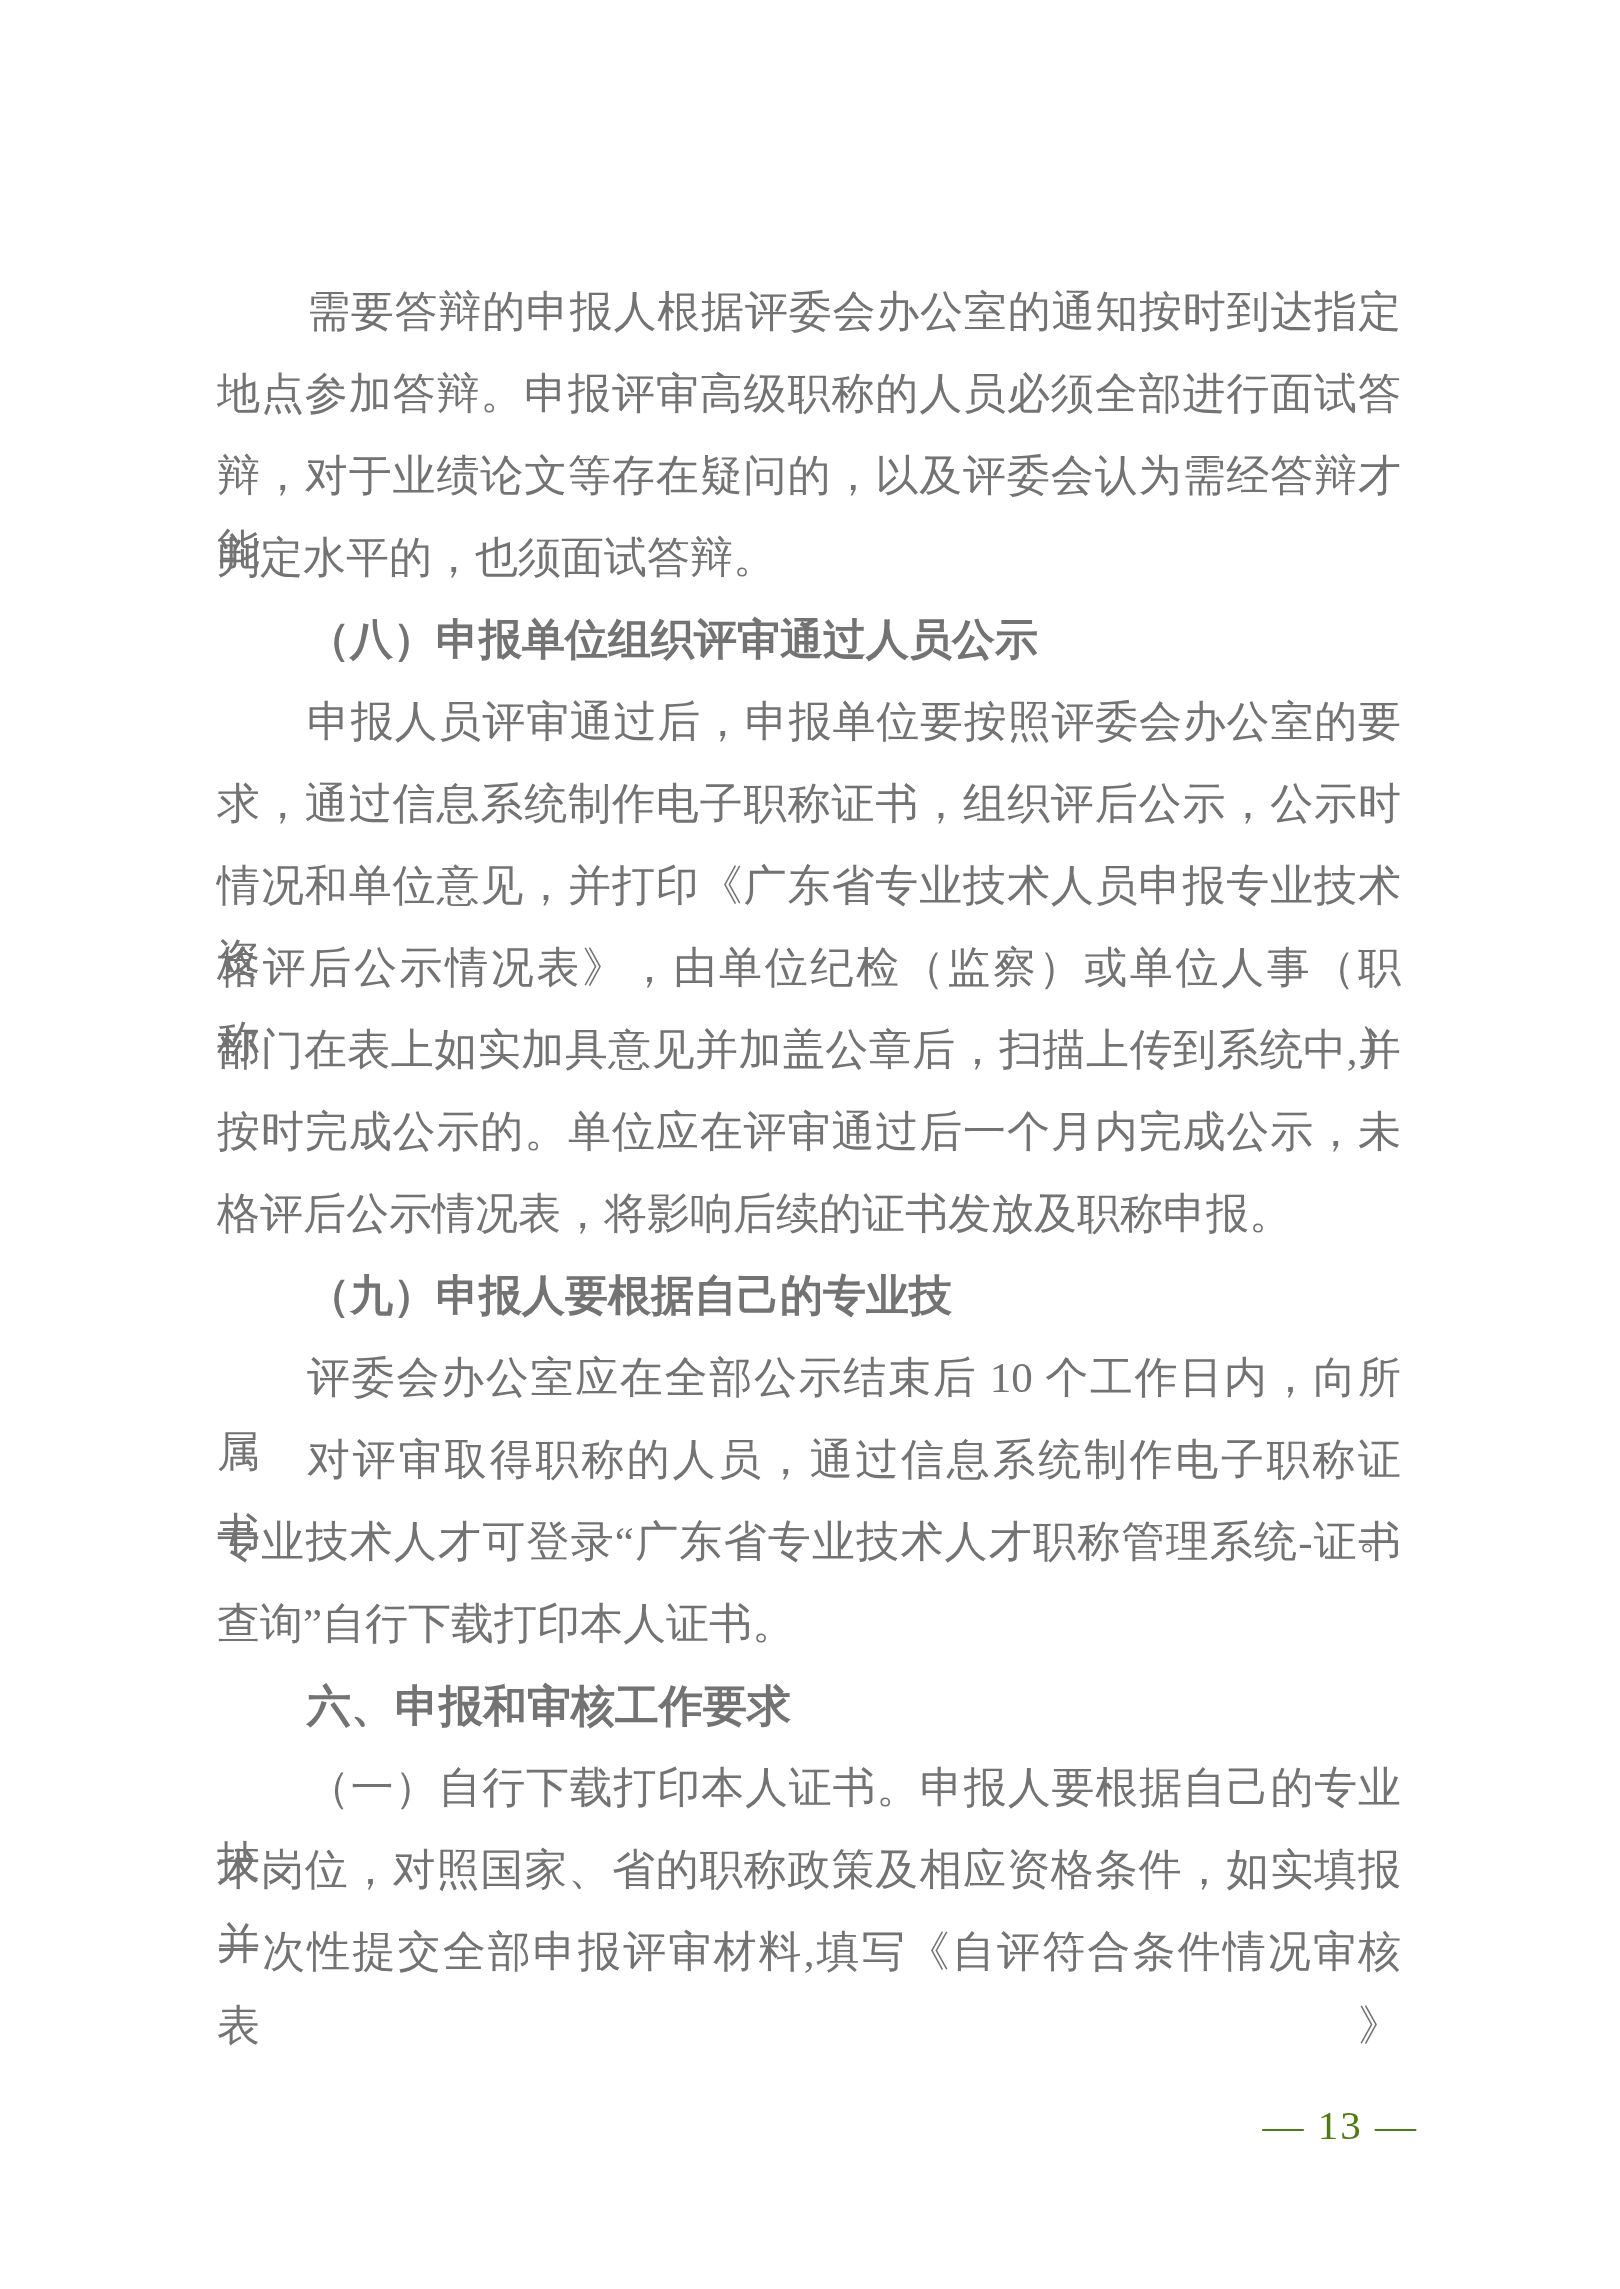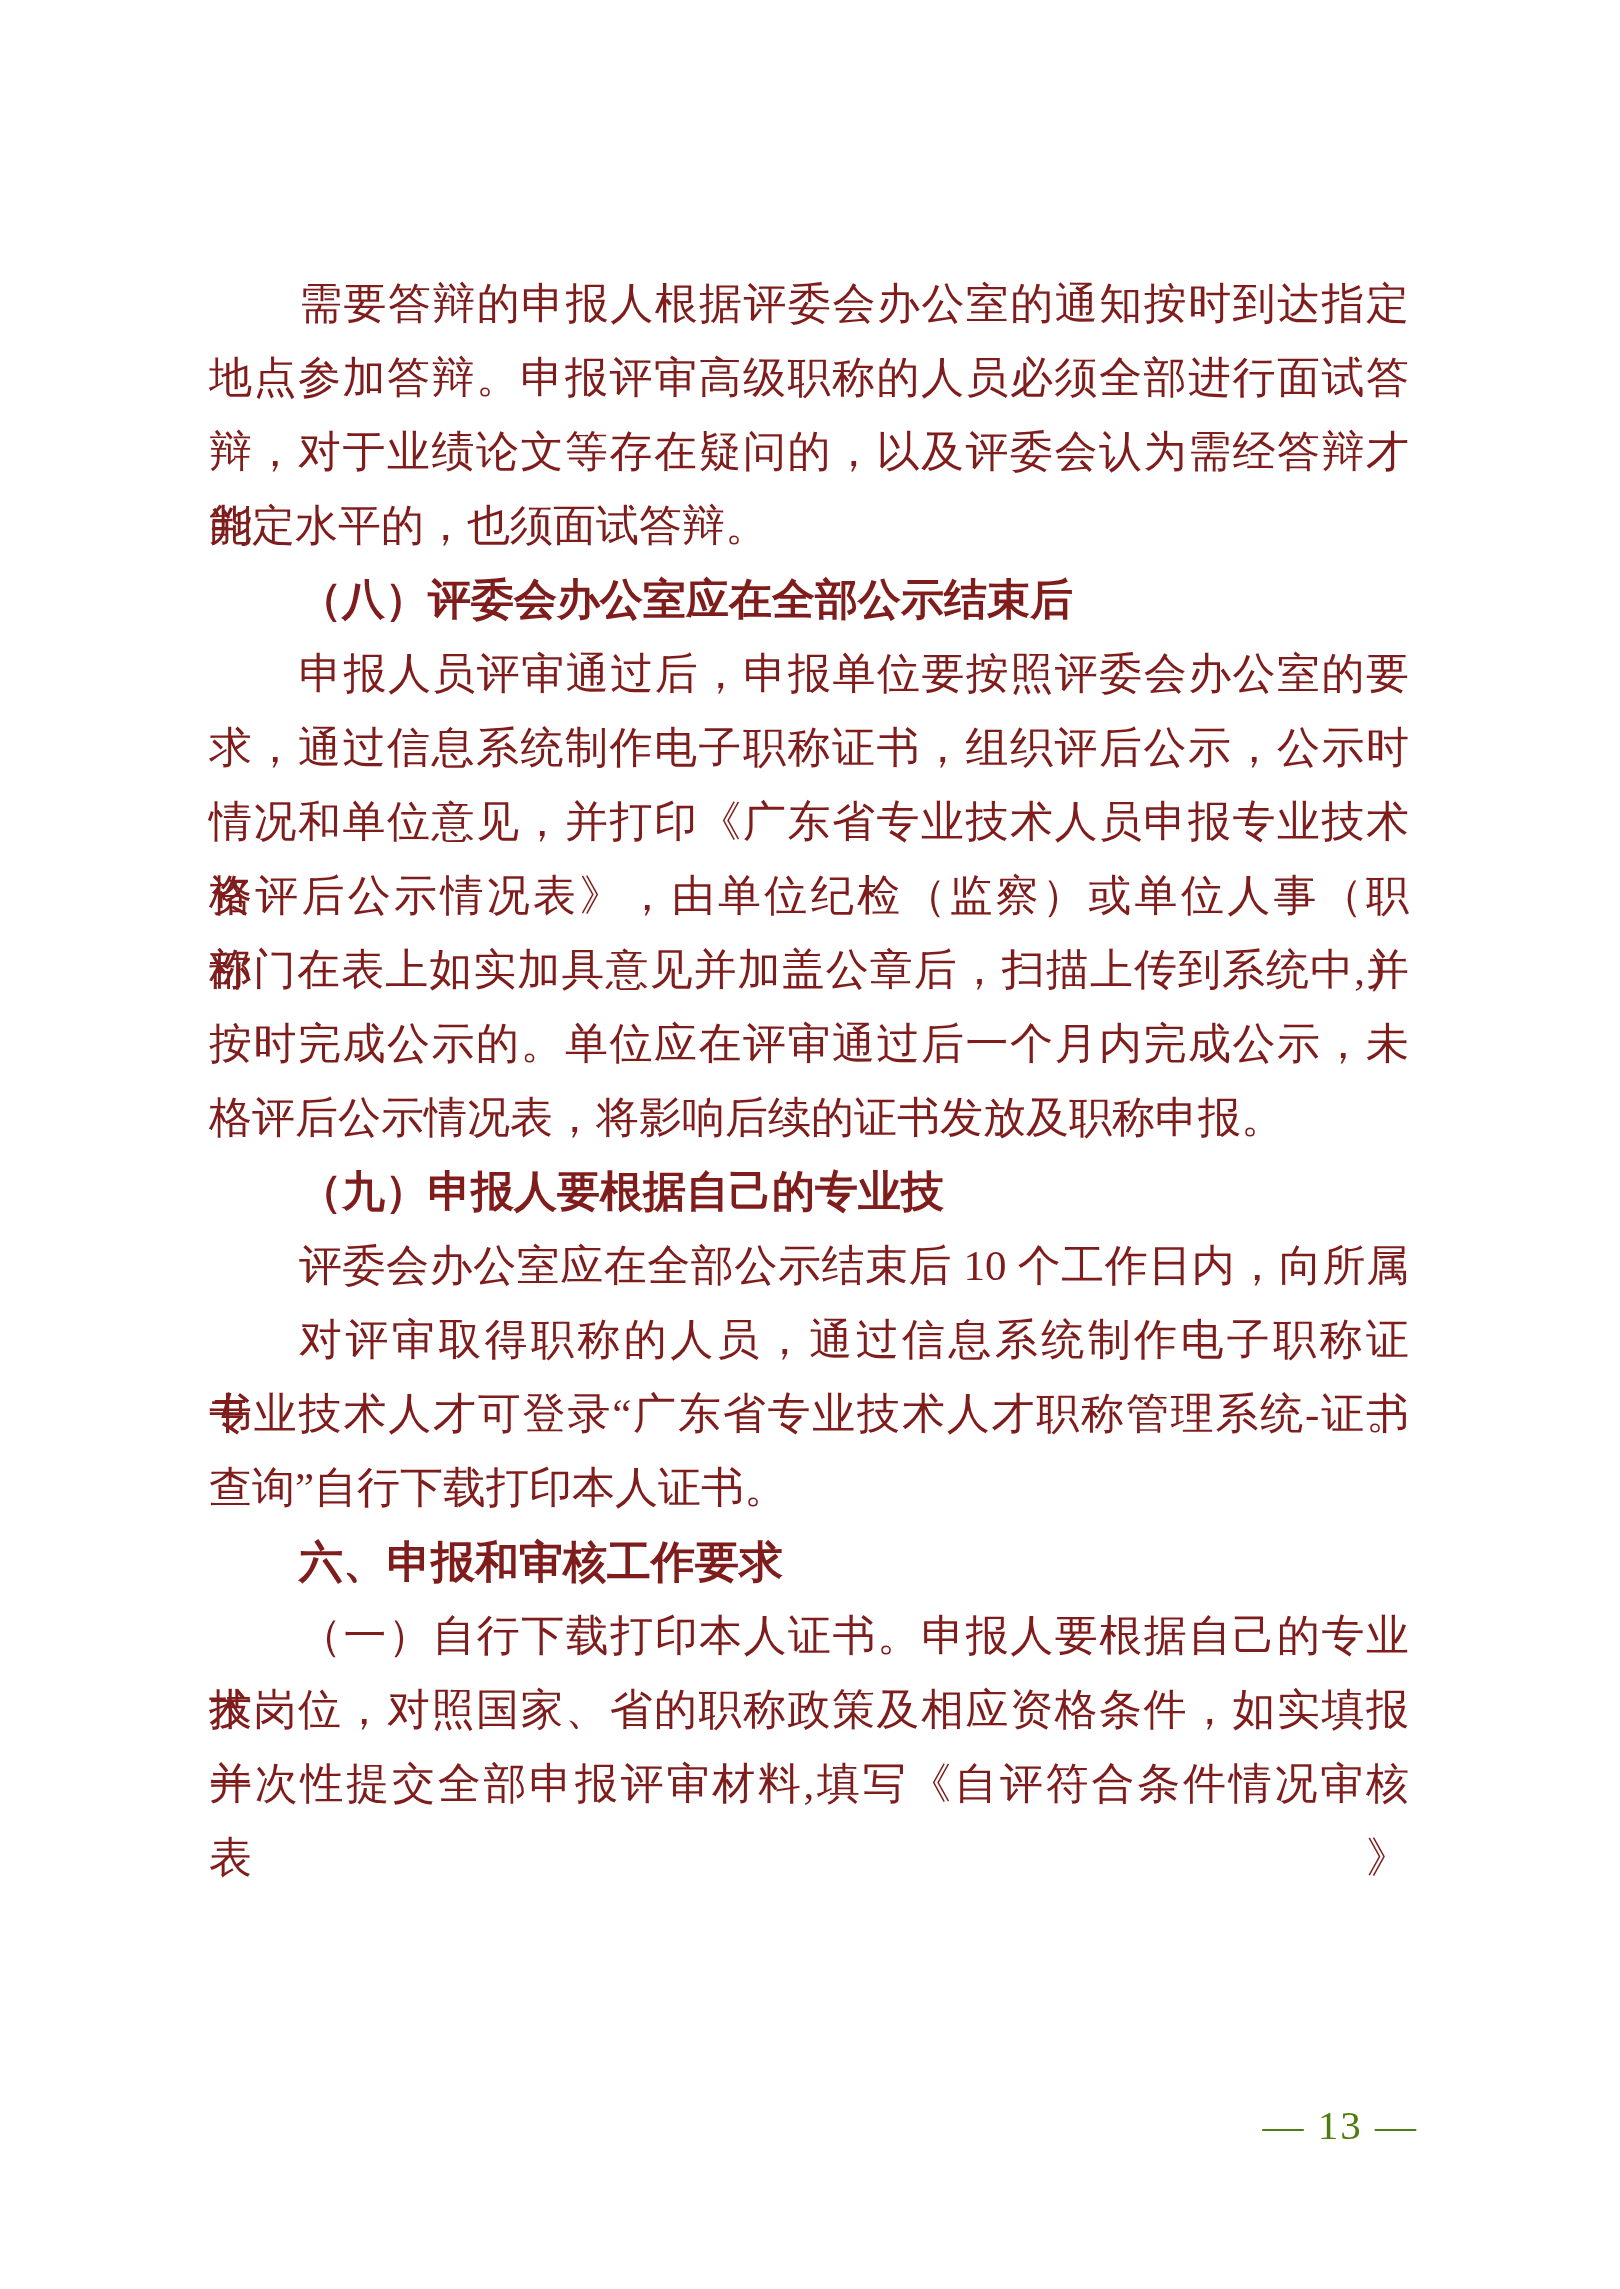--- a/index.html
+++ b/index.html
@@ -16,26 +16,26 @@
     font-family: "Liberation Serif", serif;
     color: #161616;
   }
   .textblock {
     position: absolute;
     left: 209px;
     top: 267px;
     width: 1200px;
   }
   .ln {
-    margin: 0;
+    margin: 8px;
     padding: 0;
     height: 74px;
     line-height: 74px;
     font-size: 43px;
-    color: #7f1d1d;
+    color: #737373;
     white-space: normal;
   }
   .just {
     text-align: justify;
     text-align-last: justify;
     text-justify: inter-character;
   }
   .indent {
     text-indent: 90px;
   }
@@ -60,21 +60,21 @@
 </style>
 </head>
 <body>
 
 <div class="page">
   <div class="textblock">
     <p class="ln indent just">需要答辩的申报人根据评委会办公室的通知按时到达指定</p>
     <p class="ln just">地点参加答辩。申报评审高级职称的人员必须全部进行面试答</p>
     <p class="ln just">辩，对于业绩论文等存在疑问的，以及评委会认为需经答辩才能</p>
     <p class="ln">判定水平的，也须面试答辩。</p>
-    <p class="ln indent bold">（八）评委会办公室应在全部公示结束后</p>
+    <p class="ln indent bold">（八）申报单位组织评审通过人员公示</p>
     <p class="ln indent just">申报人员评审通过后，申报单位要按照评委会办公室的要</p>
     <p class="ln just">求，通过信息系统制作电子职称证书，组织评后公示，公示时</p>
     <p class="ln just">情况和单位意见，并打印《广东省专业技术人员申报专业技术资</p>
     <p class="ln just">格评后公示情况表》，由单位纪检（监察）或单位人事（职称）</p>
     <p class="ln just">部门在表上如实加具意见并加盖公章后，扫描上传到系统中,并</p>
     <p class="ln just">按时完成公示的。单位应在评审通过后一个月内完成公示，未</p>
     <p class="ln">格评后公示情况表，将影响后续的证书发放及职称申报。</p>
     <p class="ln indent bold">（九）申报人要根据自己的专业技</p>
     <p class="ln indent just">评委会办公室应在全部公示结束后 10 个工作日内，向所属</p>
     <p class="ln indent just">对评审取得职称的人员，通过信息系统制作电子职称证书。</p>

